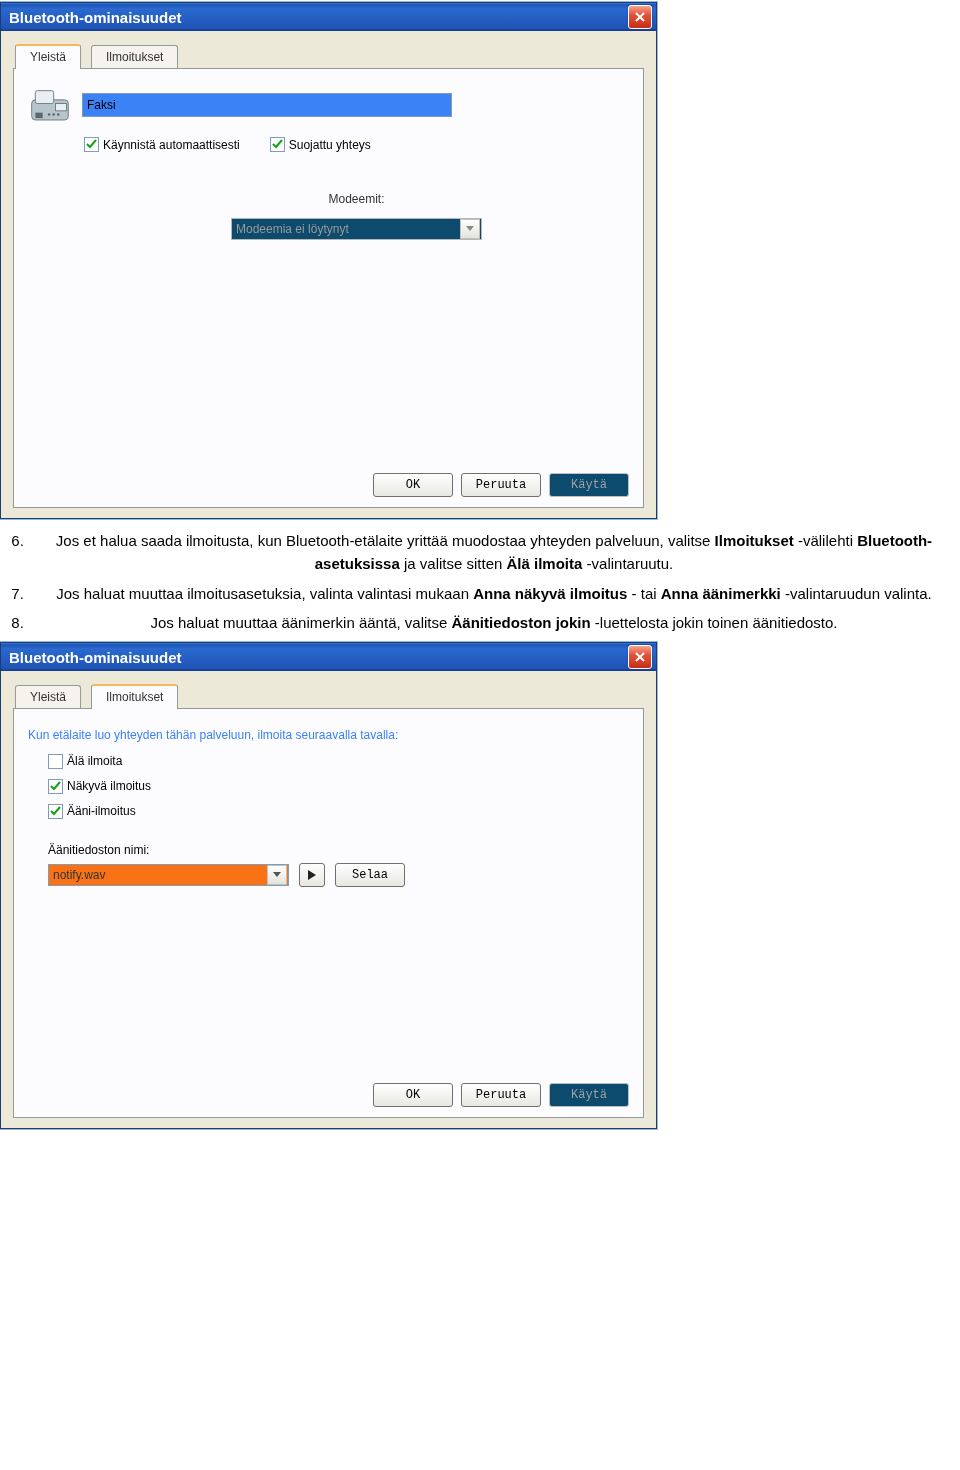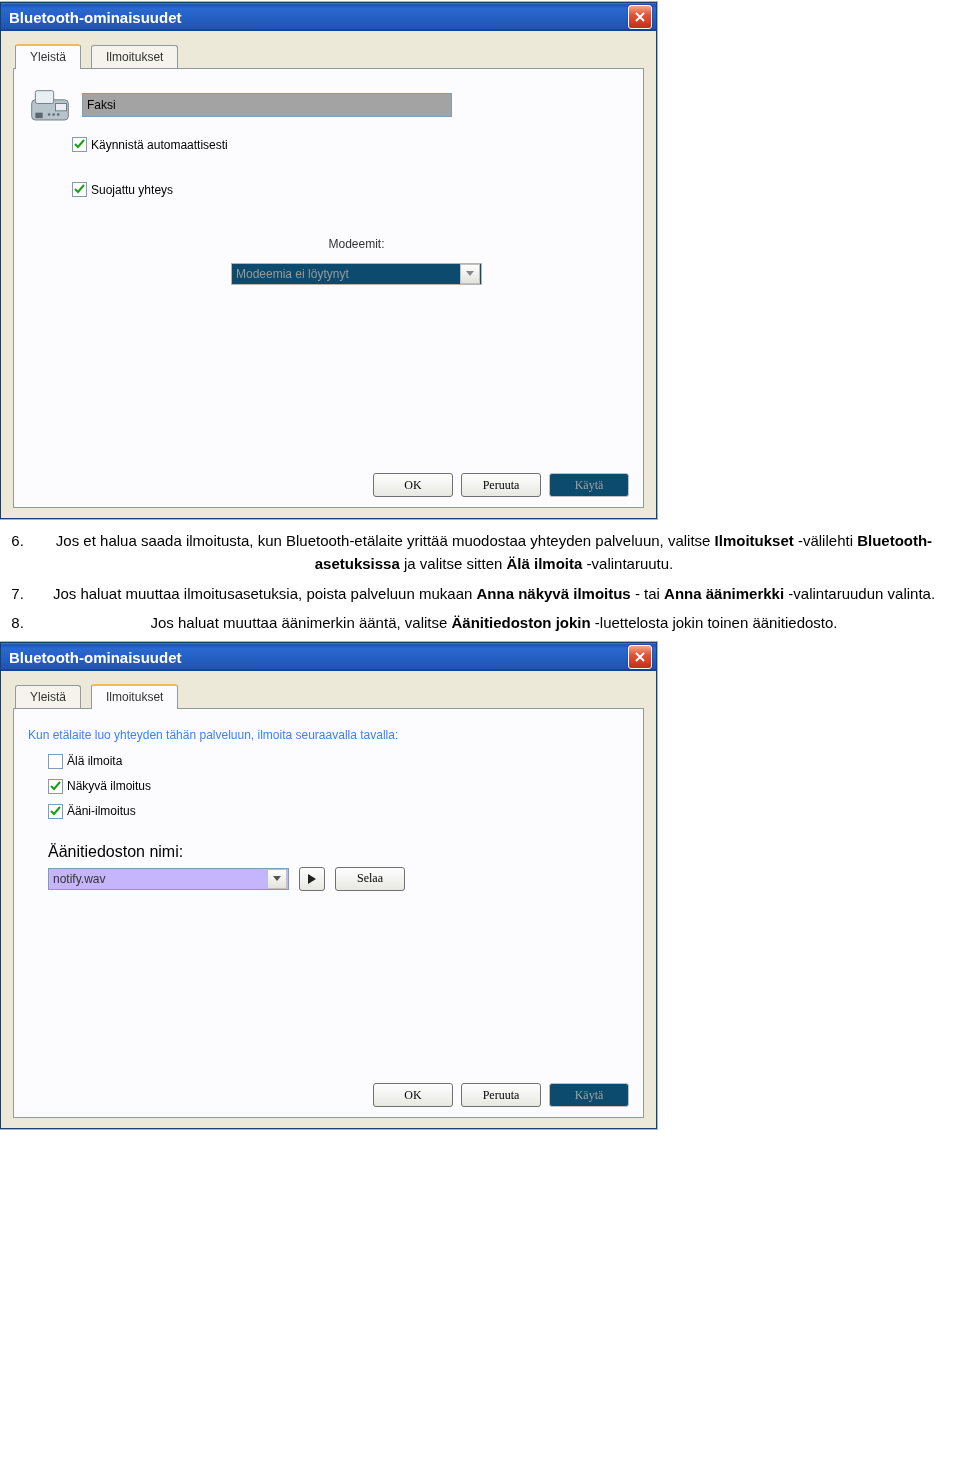--- a/index.html
+++ b/index.html
@@ -99,31 +99,30 @@
     width: 44px;
     height: 36px;
     display: flex;
     align-items: center;
     justify-content: center;
   }
   .text-input {
     height: 20px;
     width: 360px;
     border: 1px solid #7f9db9;
-    background: #a3a3a3;
+    background: #3b82f6;
     padding: 1px 4px;
     font-family: inherit;
     font-size: 12px;
   }
   .checkrow {
     display: flex;
     gap: 30px;
-    margin-left: 44px;
+    margin-left: 56px;
     margin-bottom: 40px;
-    flex-direction: column;
   }
   .chk {
     display: flex;
     align-items: center;
     gap: 4px;
   }
   .chkbox {
     width: 13px;
     height: 13px;
     border: 1px solid #7f9db9;
@@ -171,21 +170,21 @@
     justify-content: flex-end;
     gap: 8px;
     margin-top: 10px;
   }
   .btn {
     min-width: 80px;
     height: 24px;
     border: 1px solid #707070;
     border-radius: 3px;
     background: linear-gradient(#fefefe, #e8e8e2);
-    font-family: Liberation Serif, serif;
+    font-family: Liberation Mono, monospace;
     font-size: 12px;
     cursor: pointer;
     padding: 0 10px;
   }
   .btn.disabled {
     color: #a0a0a0;
     border-color: #c0c0c0;
     background: #0c4a6e;
     cursor: default;
   }
@@ -212,33 +211,33 @@
   .notif-checks {
     margin-left: 20px;
     display: flex;
     flex-direction: column;
     gap: 10px;
     margin-bottom: 24px;
   }
   .soundname-lbl {
     margin-left: 20px;
     margin-bottom: 6px;
-    font-size: 16px;
+    font-size: 12px;
   }
   .soundrow {
     display: flex;
     align-items: center;
     gap: 10px;
     margin-left: 20px;
   }
   .combo2 {
     display: flex;
     align-items: center;
     border: 1px solid #7f9db9;
-    background: #c4b5fd;
+    background: #f97316;
     height: 20px;
     width: 235px;
     padding: 0 0 0 4px;
     color: #333;
     justify-content: space-between;
   }
   .playbtn {
     width: 24px;
     height: 22px;
     border: 1px solid #707070;
@@ -328,21 +327,21 @@
   <li>
     <span>Jos et halua saada ilmoitusta, kun Bluetooth-etälaite yrittää muodostaa yhteyden palveluun, valitse </span>
     <span class="bold">Ilmoitukset</span>
     <span>-välilehti </span>
     <span class="bold">Bluetooth-asetuksissa</span>
     <span> ja valitse sitten </span>
     <span class="bold">Älä ilmoita</span>
     <span>-valintaruutu.</span>
   </li>
   <li>
-    <span>Jos haluat muuttaa ilmoitusasetuksia, poista palveluun mukaan </span>
+    <span>Jos haluat muuttaa ilmoitusasetuksia, valinta valintasi mukaan </span>
     <span class="bold">Anna näkyvä ilmoitus</span>
     <span>- tai </span>
     <span class="bold">Anna äänimerkki</span>
     <span> -valintaruudun valinta.</span>
   </li>
   <li>
     <span>Jos haluat muuttaa äänimerkin ääntä, valitse </span>
     <span class="bold">Äänitiedoston jokin</span>
     <span> -luettelosta jokin toinen äänitiedosto.</span>
   </li>

